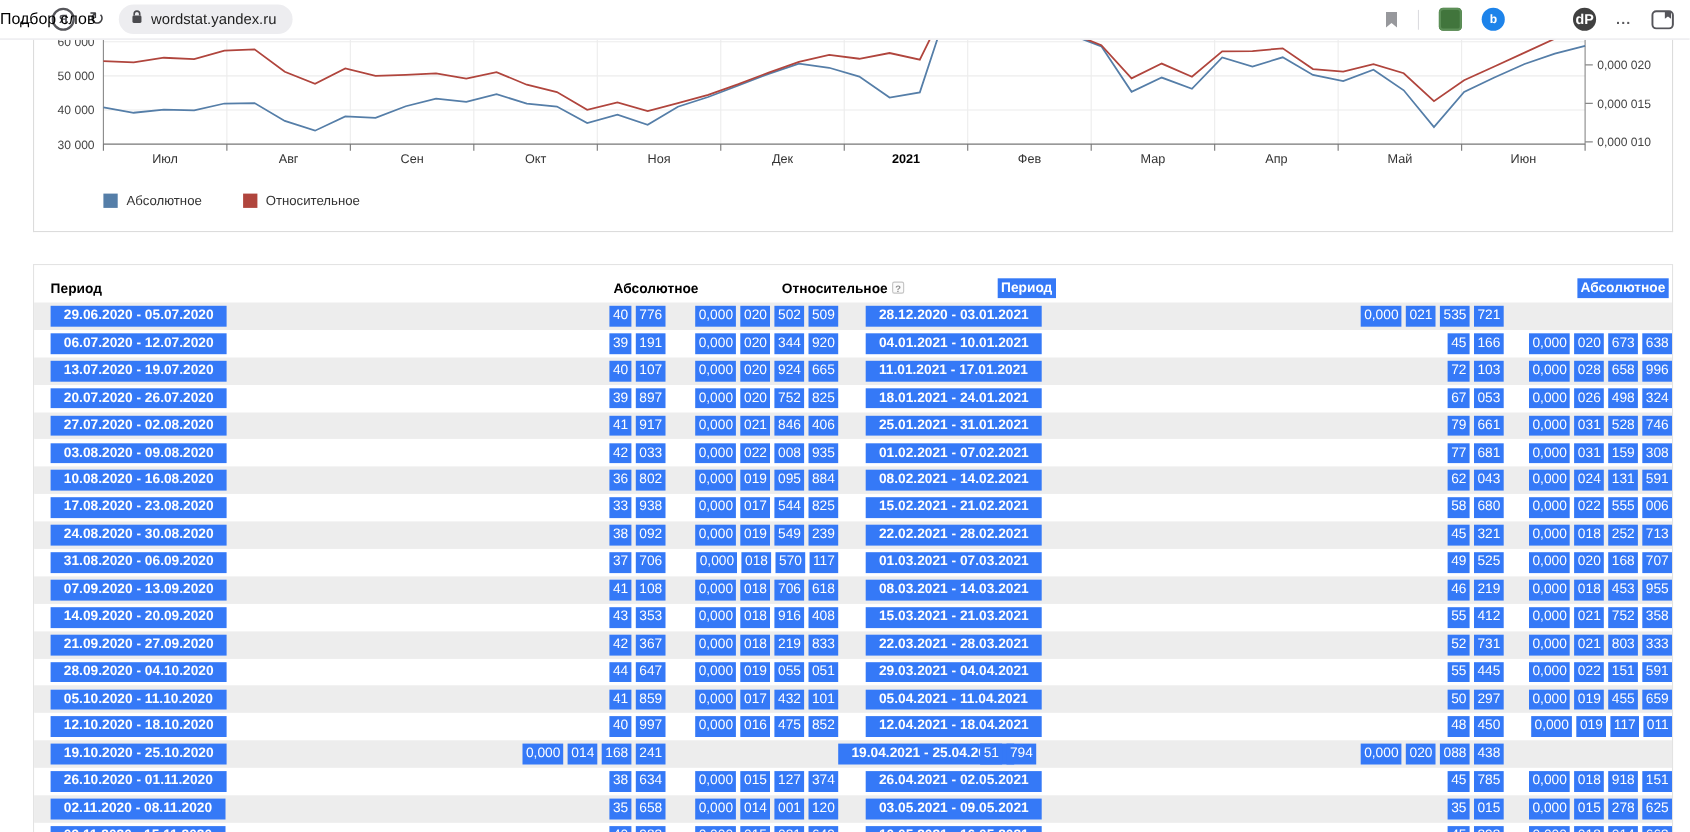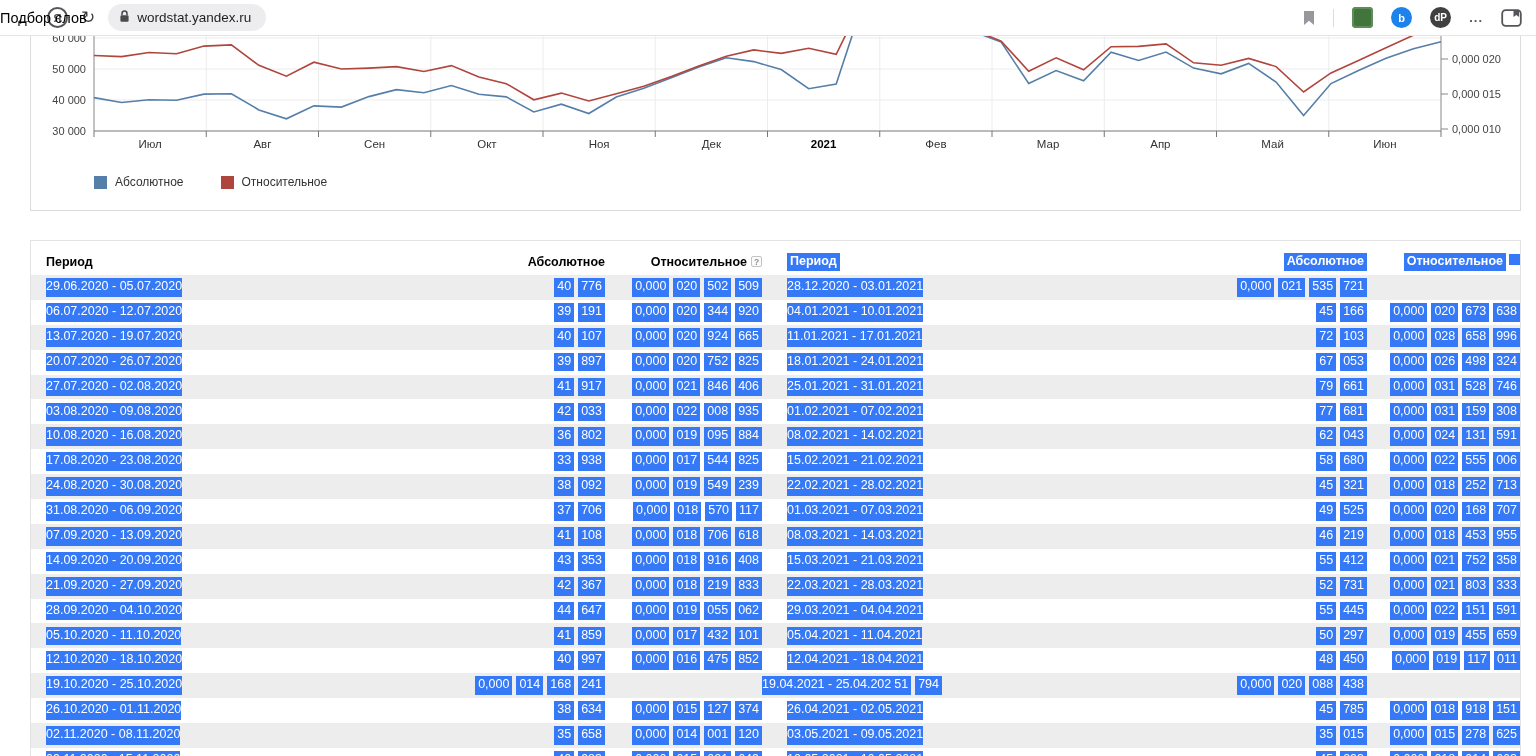--- a/index.html
+++ b/index.html
@@ -17,44 +17,44 @@
   .urlbar{display:flex;align-items:center;gap:7px;background:#ededf0;border-radius:14px;
     height:27px;padding:0 15px 0 11px;cursor:text;}
   .url{font-size:13.5px;color:#1f1f1f;}
   .tb-title{position:absolute;left:0;right:92px;font-size:14.5px;color:#000;pointer-events:none;}
   .tb-right{position:absolute;right:14px;display:flex;align-items:center;gap:18px;}
   .vdiv{width:1px;height:18px;background:#dcdce0;}
   .ext{width:21px;height:21px;display:flex;align-items:center;justify-content:center;
     font-size:11px;color:#fff;cursor:pointer;}
   .ext.green{background:#41753c;border-radius:4px;box-shadow:inset 0 0 0 2px #5c8f57;}
   .ext.blue{background:#1d83ea;border-radius:50%;font-weight:bold;}
-  .ext.gray{background:#404040;border-radius:50%;font-size:10px;font-weight:bold;}
+  .ext.gray{background:#404040;border-radius:50%;font-size:13px;font-weight:bold;margin-left:44px;}
   .more{color:#5a5a5e;font-size:13px;font-weight:bold;letter-spacing:1px;}
   
   .chart-card{position:absolute;left:30px;top:36px;width:1491px;height:175px;background:#fff;
     border:1px solid #dcdcdc;border-top:none;overflow:hidden;}
   #chart-svg{position:absolute;left:0;top:0;}
   #chart-svg text{font-family:inherit;}
   .legend{position:absolute;left:63px;top:139px;display:flex;gap:37px;font-size:12px;color:#333;}
   .legend .li{display:flex;align-items:center;gap:8px;}
   .legend .sw{width:13px;height:13px;display:inline-block;}
   
   .table-card{position:absolute;left:30px;top:240px;width:1491px;height:540px;background:#fff;
     border:1px solid #e3e3e3;padding-left:15px;}
   .thead,.trow{display:grid;grid-template-columns:155px 404px 157px 25px 155px 425px 1fr;
     align-items:center;}
-  .thead{height:34px;padding-top:8px;font-weight:bold;font-size:12.5px;color:#000;}
+  .thead{height:34px;padding-top:8px;font-weight:bold;font-size:12.5px;color:#000;gap:30px;}
   .rows{margin-left:-15px;}
   .trow{height:24.9px;font-size:12.5px;padding-left:15px;}
   .trow.striped{background:#ededed;}
   .cell{white-space:nowrap;}
   .cell.num{text-align:right;}
   .chip{display:inline-block;background:var(--sel,#3579f7);color:#fff;padding:2px 3px 3px;
     line-height:1.1;white-space:nowrap;}
-  .date .chip{padding:2px 0 3px;}
+  .date .chip{padding:2px 12px 3px;font-weight:bold;}
   .num .chip{margin-left:4px;}
   .hb{font-weight:bold;}
   .hcell{display:flex;align-items:center;}
   .hcell.r{justify-content:flex-end;}
   .qbox{display:inline-block;width:11px;height:11px;border:1px solid #c3c3c3;background:#fbfbfb;
     color:#8f8f8f;font-size:8.5px;line-height:10px;text-align:center;margin-left:4px;
     border-radius:2px;align-self:flex-start;margin-top:1px;cursor:pointer;}
   .qchip{display:inline-block;width:11px;height:11px;background:var(--sel,#3579f7);
     margin-left:3px;align-self:flex-start;margin-top:1px;cursor:pointer;}
 </style>
@@ -313,21 +313,21 @@
         <div class="cell num"><span class="chip">42</span><span class="chip">367</span></div>
         <div class="cell num"><span class="chip">0,000</span><span class="chip">018</span><span class="chip">219</span><span class="chip">833</span></div>
         <div></div>
         <div class="cell date"><span class="chip">22.03.2021 - 28.03.2021</span></div>
         <div class="cell num"><span class="chip">52</span><span class="chip">731</span></div>
         <div class="cell num"><span class="chip">0,000</span><span class="chip">021</span><span class="chip">803</span><span class="chip">333</span></div>
       </div>
       <div class="trow">
         <div class="cell date"><span class="chip">28.09.2020 - 04.10.2020</span></div>
         <div class="cell num"><span class="chip">44</span><span class="chip">647</span></div>
-        <div class="cell num"><span class="chip">0,000</span><span class="chip">019</span><span class="chip">055</span><span class="chip">062</span></div>
+        <div class="cell num"><span class="chip">0,000</span><span class="chip">019</span><span class="chip">055</span><span class="chip">051</span></div>
         <div></div>
         <div class="cell date"><span class="chip">29.03.2021 - 04.04.2021</span></div>
         <div class="cell num"><span class="chip">55</span><span class="chip">445</span></div>
         <div class="cell num"><span class="chip">0,000</span><span class="chip">022</span><span class="chip">151</span><span class="chip">591</span></div>
       </div>
       <div class="trow striped">
         <div class="cell date"><span class="chip">05.10.2020 - 11.10.2020</span></div>
         <div class="cell num"><span class="chip">41</span><span class="chip">859</span></div>
         <div class="cell num"><span class="chip">0,000</span><span class="chip">017</span><span class="chip">432</span><span class="chip">101</span></div>
         <div></div>

